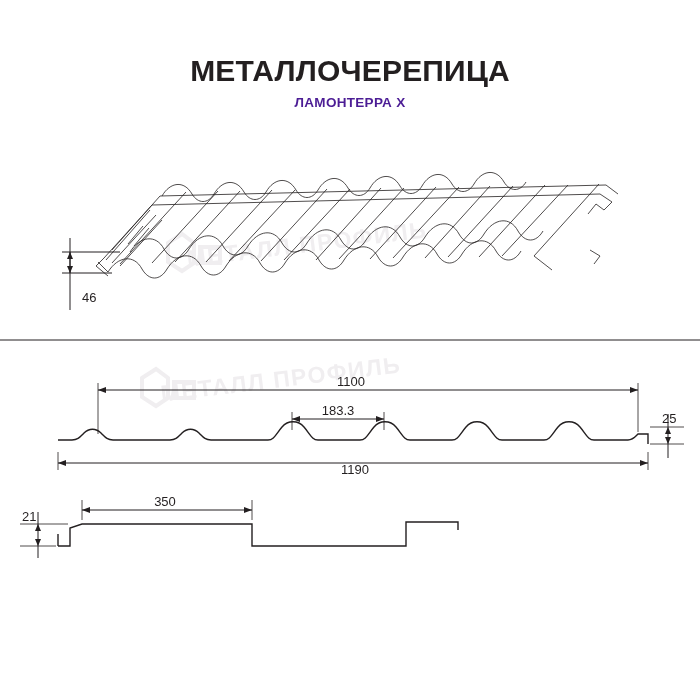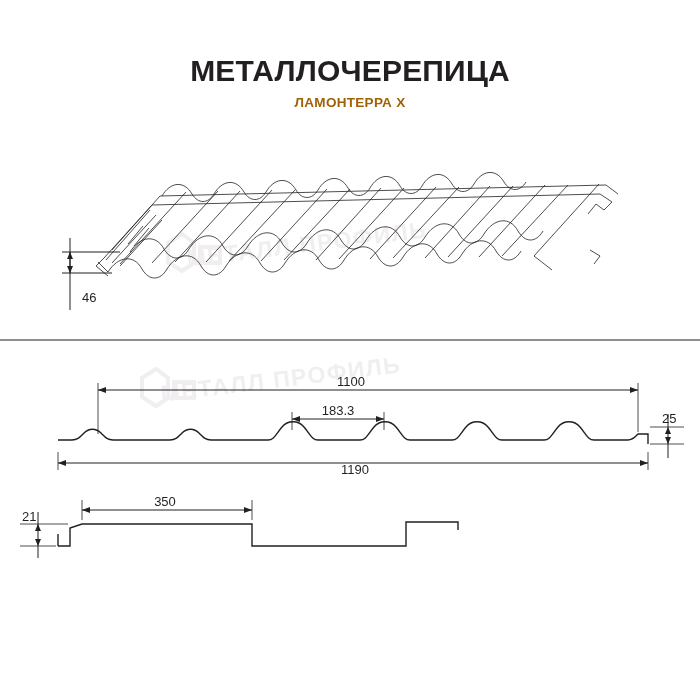--- a/index.html
+++ b/index.html
@@ -34,21 +34,21 @@
     font-weight: bold;
     letter-spacing: 0.2px;
     line-height: 34px;
     color: #231f20;
   }
   .title-sub {
     font-size: 13.5px;
     font-weight: bold;
     line-height: 18px;
     margin-top: 6px;
-    color: #a16207;
+    color: #4c1d95;
     letter-spacing: 0.3px;
   }
   svg.draw {
     position: absolute;
     left: 0;
     top: 0;
     width: 700px;
     height: 700px;
   }
   .wm {

